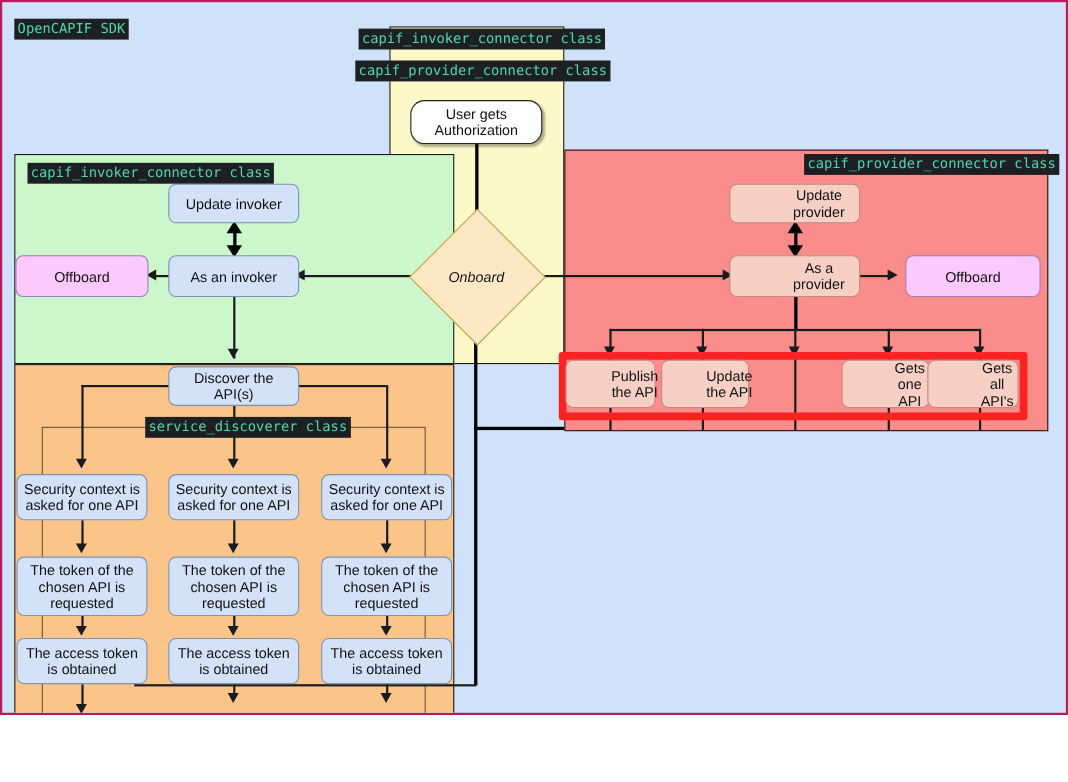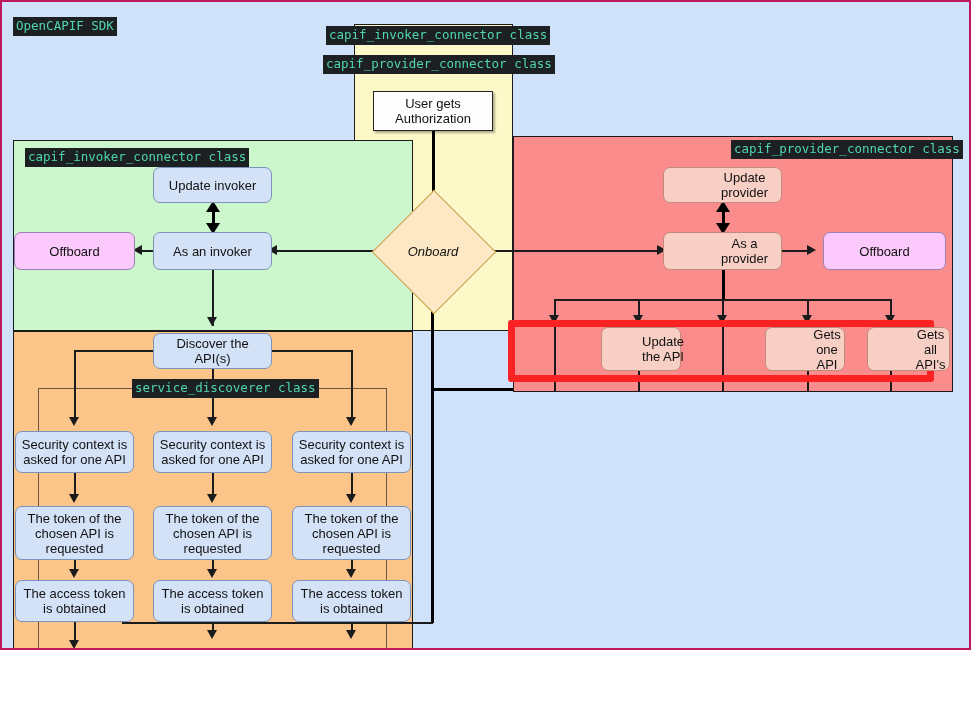--- a/index.html
+++ b/index.html
@@ -35,21 +35,21 @@
     font-size:13px;line-height:15px;color:#111;
     border-radius:7px;
     border:1px solid #7d93b8;
     background:#d3e2f7;
     padding:2px 4px;
     z-index:20;
   }
   .node.pink{background:#fbc9fb;border-color:#9a7fb8;}
   .node.salmon{background:#f7cfc4;border-color:#c08b7d;padding-left:48px;}
   .node.white{
-    background:#fdfdfd;border:1.5px solid #222;border-radius:0;
+    background:#fdfdfd;border:1.5px solid #222;border-radius:13px;
     box-shadow:2px 2px 2px rgba(0,0,0,.30);
   }
 
   .diamond{
     position:absolute;z-index:20;
   }
   .diamond .dshape{
     position:absolute;left:0;top:0;width:100%;height:100%;
     background:#fce8c4;border:1px solid #c9a24b;
     transform:rotate(45deg);
@@ -206,19 +206,20 @@
   <div class="ln lnv" style="left:636px;top:297px;height:92px;"></div>
   <div class="ln lnv" style="left:720px;top:297px;height:92px;"></div>
   <div class="ln lnv" style="left:805px;top:297px;height:92px;"></div>
   <div class="ln lnv" style="left:888px;top:297px;height:92px;"></div>
   <div class="arw down" style="left:547px;top:313px;"></div>
   <div class="arw down" style="left:631px;top:313px;"></div>
   <div class="arw down" style="left:715px;top:313px;"></div>
   <div class="arw down" style="left:800px;top:313px;"></div>
   <div class="arw down" style="left:883px;top:313px;"></div>
 
+  <div class="node salmon" style="left:512px;top:325px;width:82px;height:44px;">Publish the API</div>
   <div class="node salmon" style="left:599px;top:325px;width:80px;height:44px;">Update the API</div>
   <div class="node salmon" style="left:763px;top:325px;width:80px;height:44px;">Gets one API</div>
-  <div class="node salmon" style="left:841px;top:325px;width:83px;height:44px;margin-left:24px;">Gets all API's</div>
+  <div class="node salmon" style="left:841px;top:325px;width:83px;height:44px;">Gets all API's</div>
 
   <div class="highlight" style="left:506px;top:318px;width:426px;height:62px;"></div>
 
 </div>
 
 </body></html>

